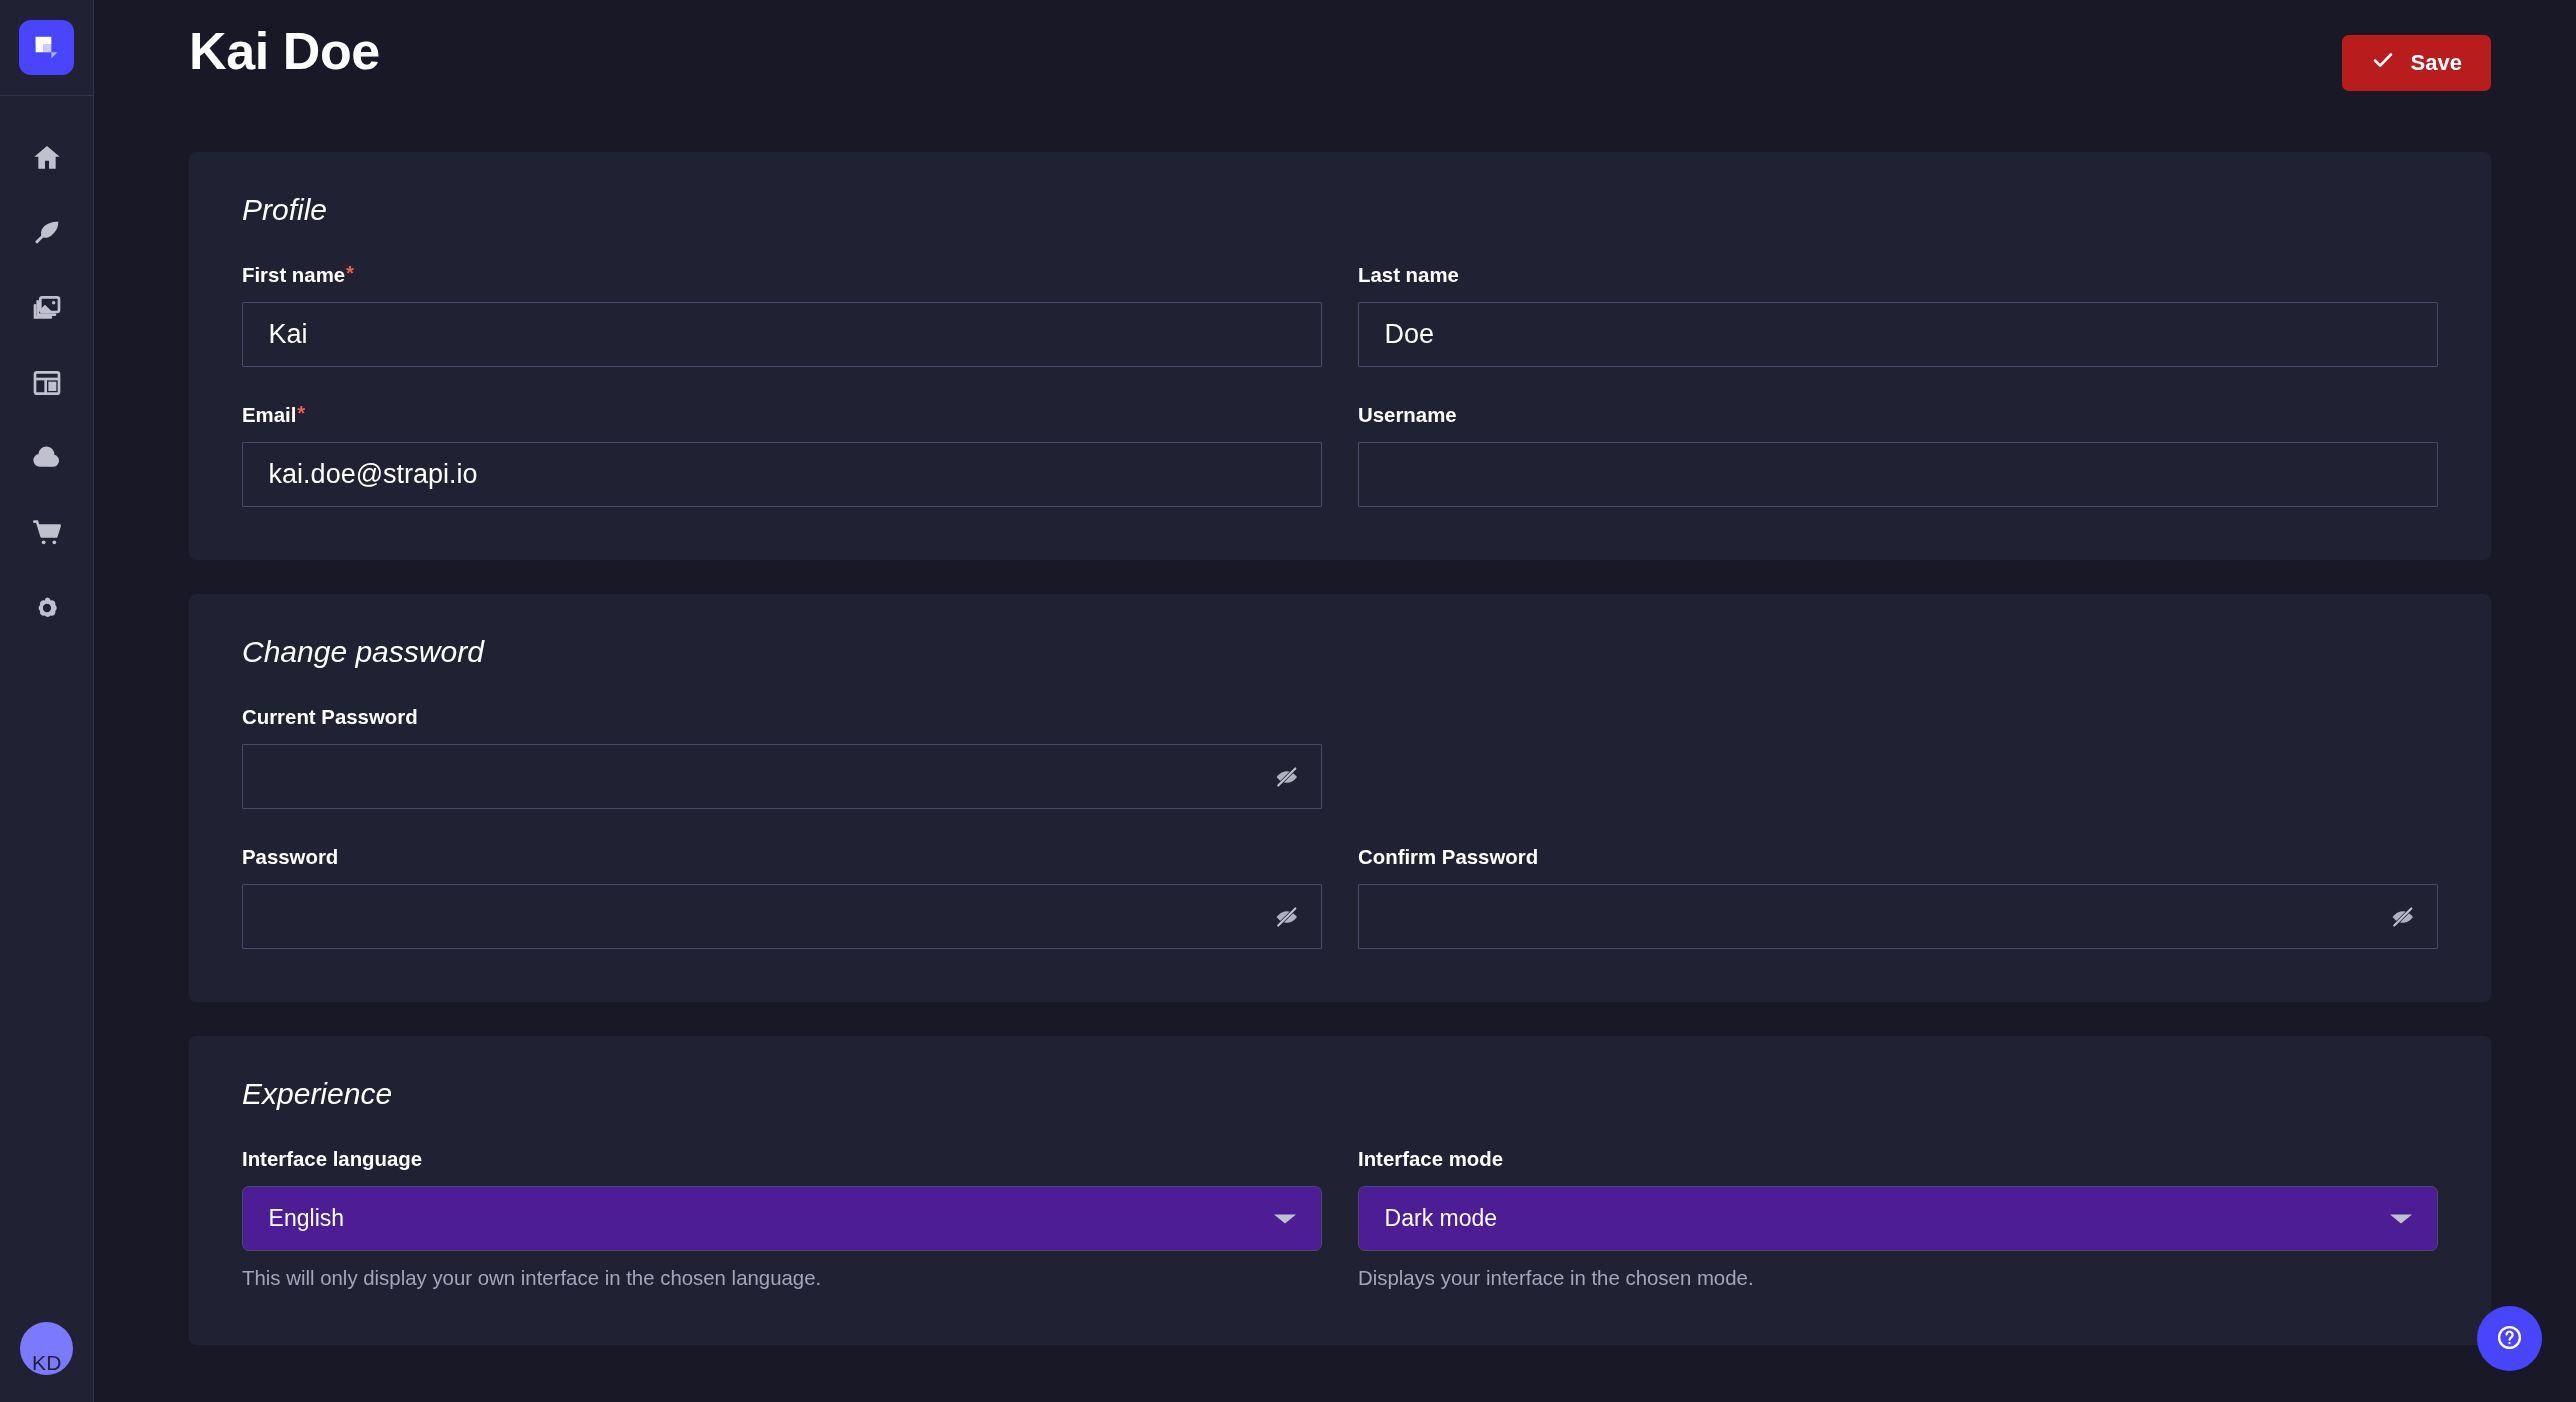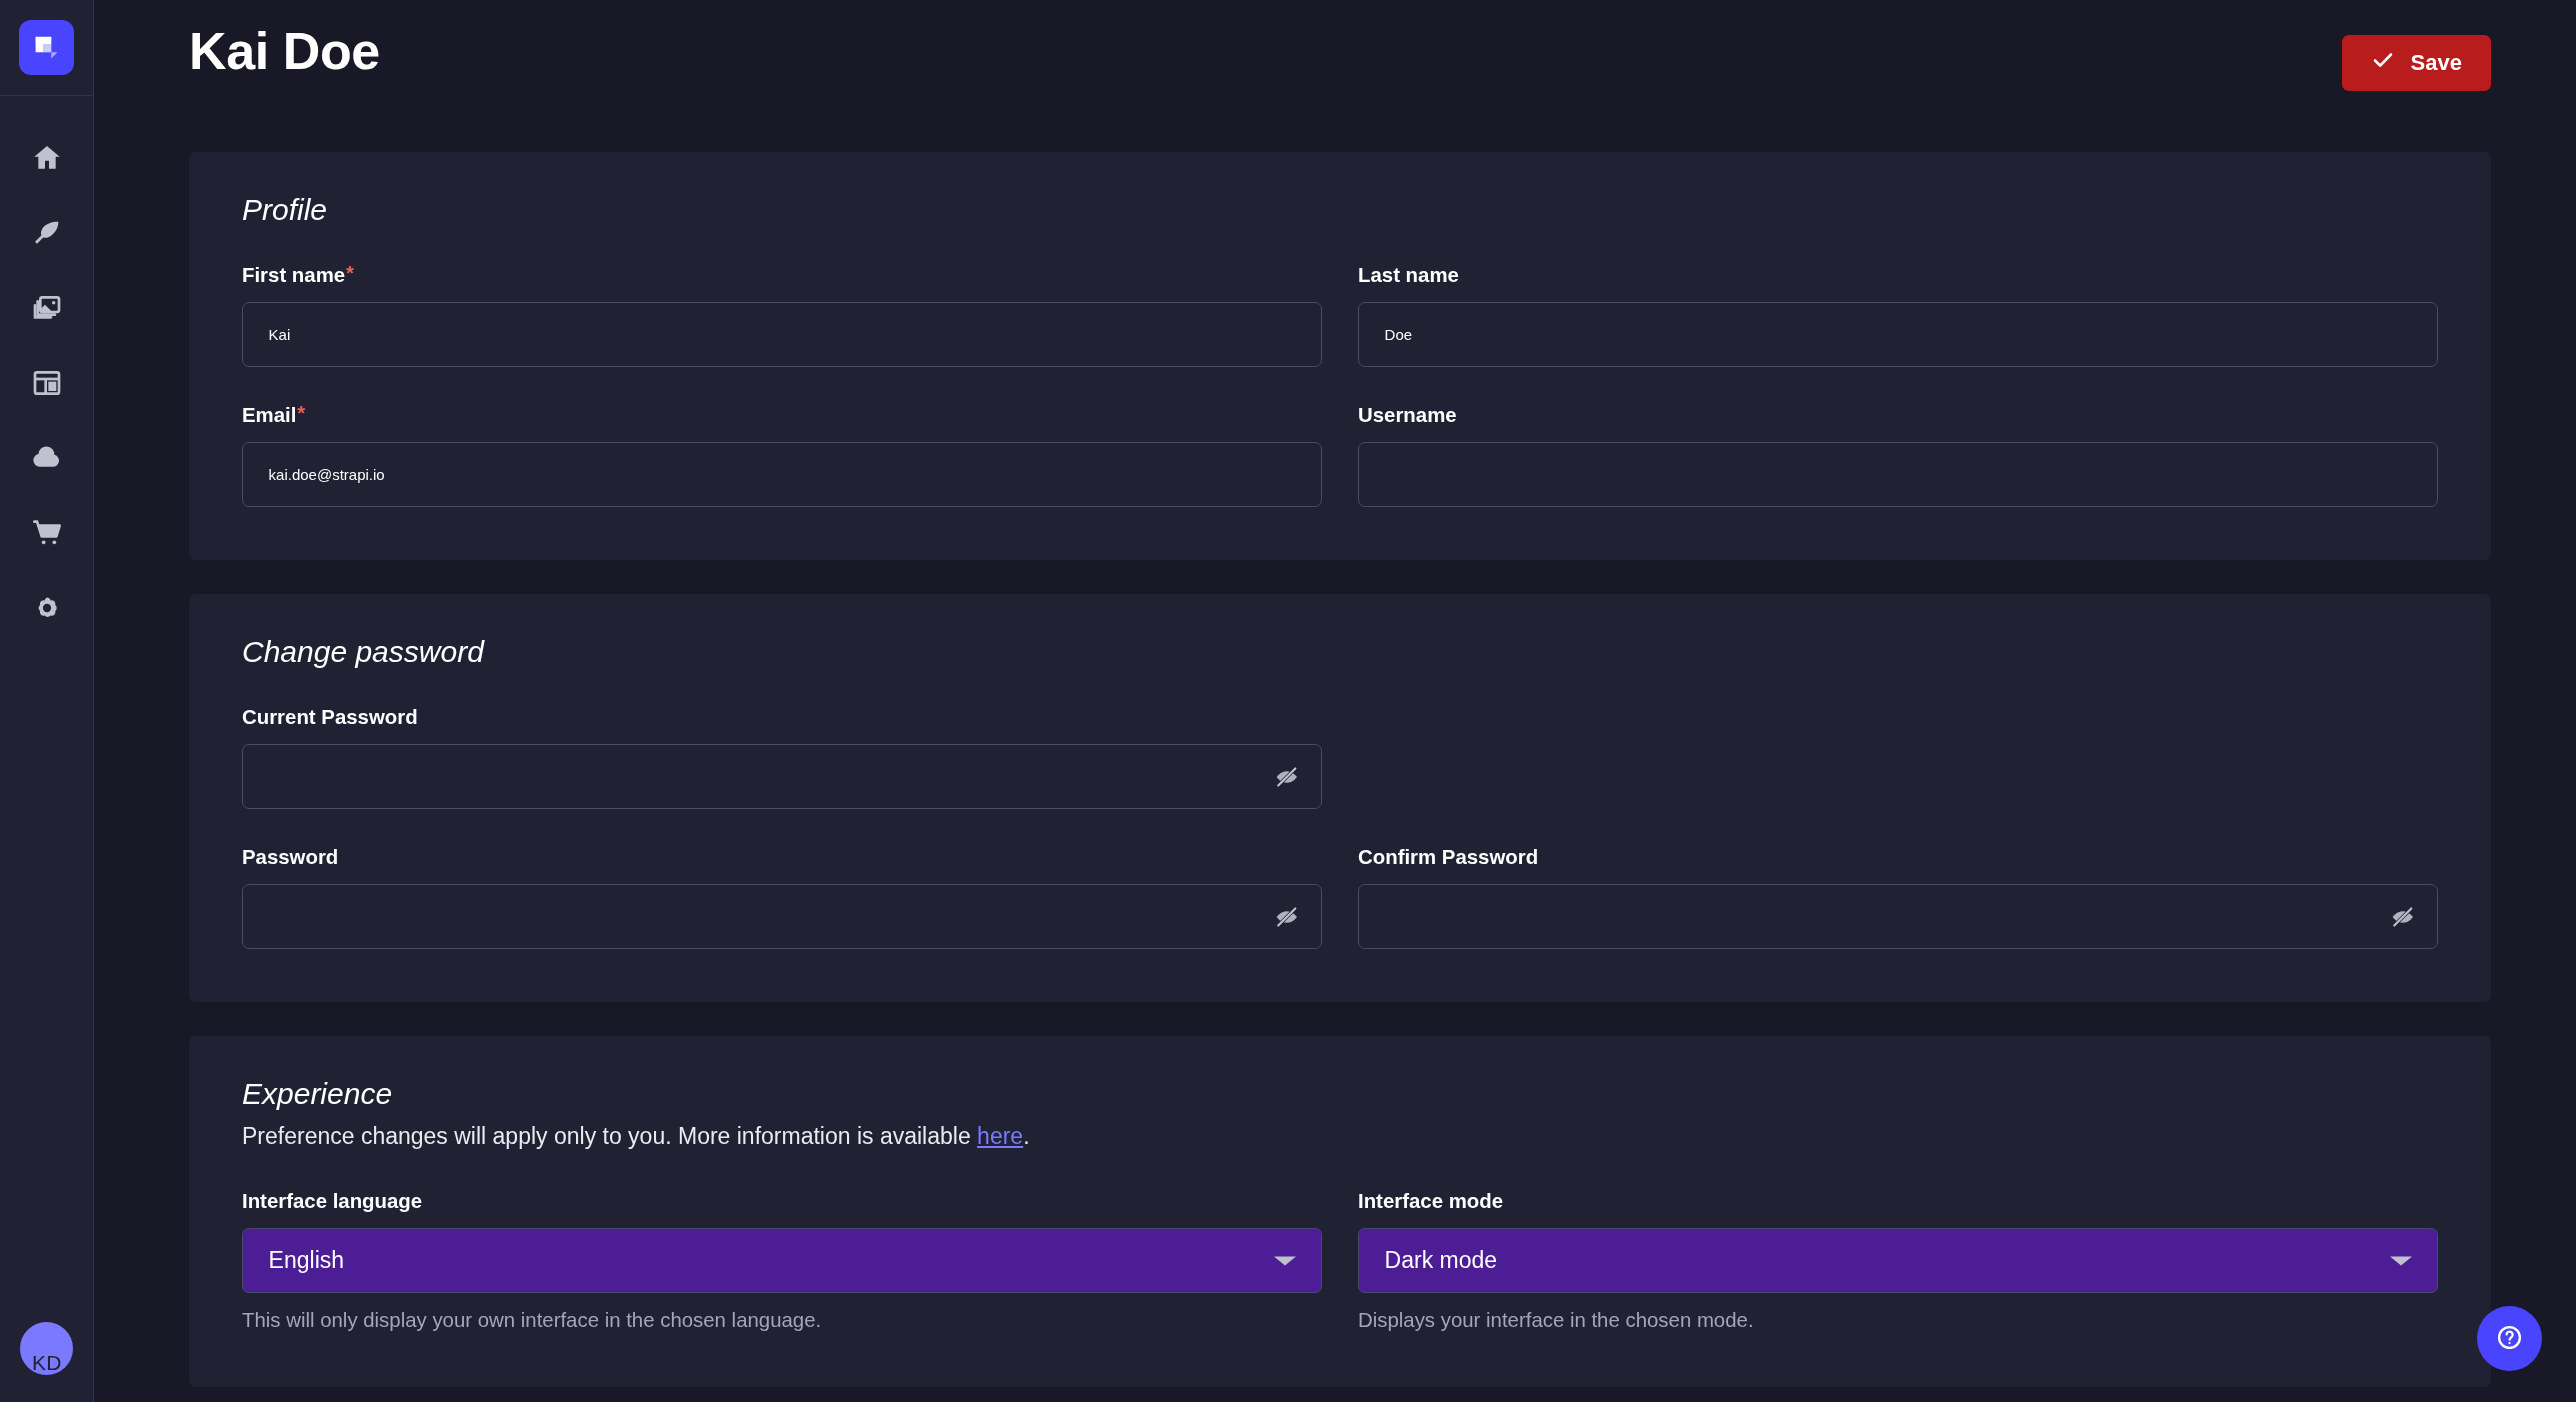--- a/index.html
+++ b/index.html
@@ -195,24 +195,24 @@
     position: relative;
     display: flex;
     align-items: center;
   }
 
   .text-input {
     width: 100%;
     height: 65px;
     background: #212134;
     border: 1.7px solid #4a4a6a;
-    border-radius: 7px;
+    border-radius: 1px;
     color: #ffffff;
     font-family: "Liberation Sans", sans-serif;
-    font-size: 15px;
+    font-size: 27px;
     padding: 0 25.6px;
     outline: none;
   }
   .text-input::placeholder { color: #8e8ea9; }
 
   .input-action {
     position: absolute;
     right: 22px;
     top: 50%;
     transform: translateY(-50%);
@@ -482,21 +482,20 @@
               </svg>
             </button>
           </div>
         </div>
 
       </div>
     </section>
 
     <section class="card">
       <h2 class="card-title">Experience</h2>
-      <p class="card-subtitle"><span>Preference changes will apply only to you. More information is available </span><a href="#">here</a><span>.</span></p>
 
       <div class="grid">
 
         <div class="field">
           <label class="field-label">
             <span>Interface language</span>
           </label>
           <div class="select-wrap">
             <div class="select-box">
               <span>English</span>

